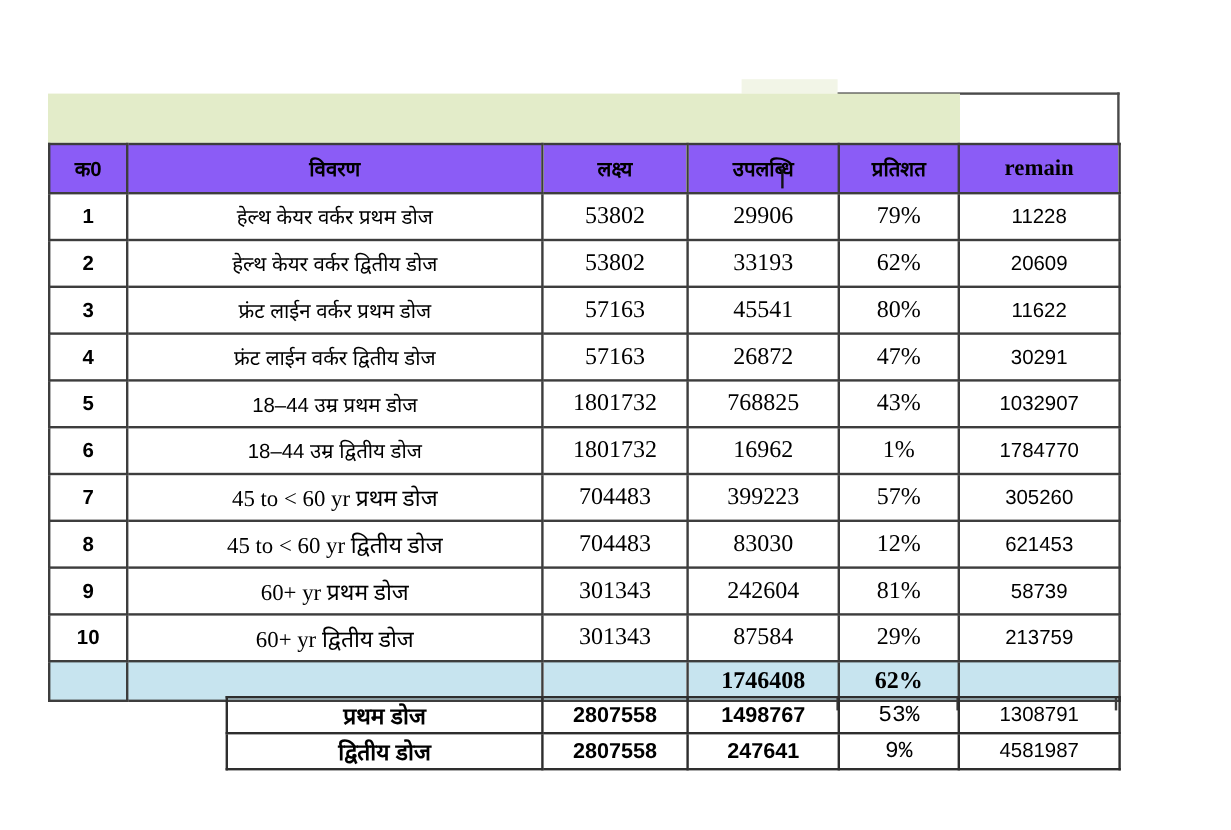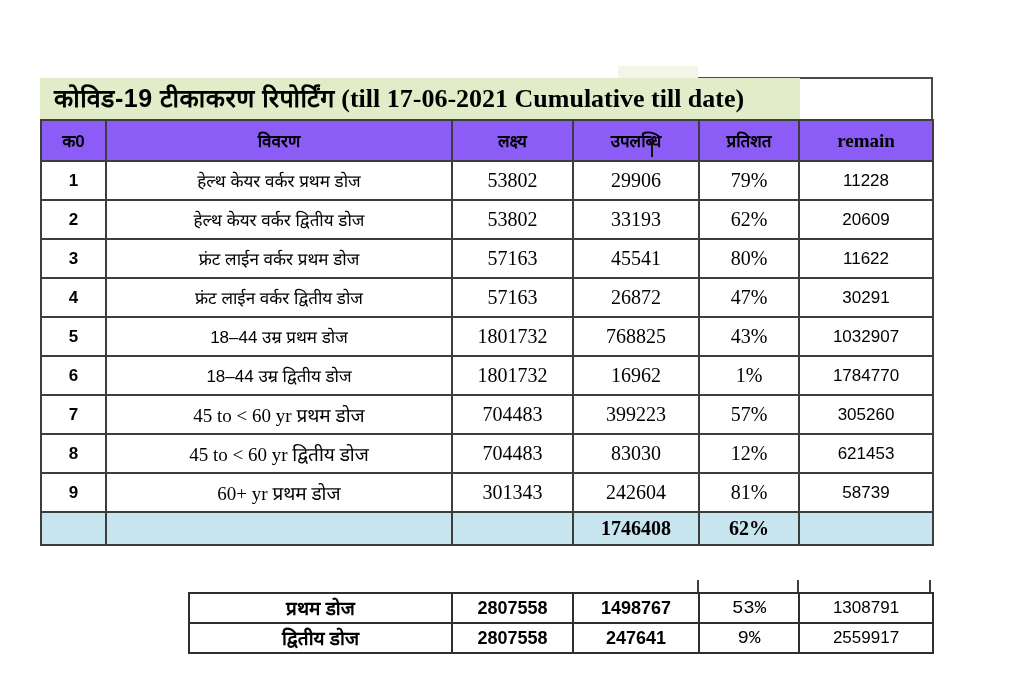--- a/index.html
+++ b/index.html
@@ -35,39 +35,36 @@
   tr.summary-row .c-num{font-weight:bold;}
 
   
   .text-cursor{position:absolute;left:651px;top:141px;width:2px;height:16px;background:#111;}
 
   
   .stub{position:absolute;top:580px;width:2px;height:12px;background:#3d3d3d;}
   .stub1{left:697px;} .stub2{left:797px;} .stub3{left:929px;}
 
   
-  .totals-table{position:absolute;left:188px;top:592px;}
+  .totals-table{position:absolute;left:188px;top:580px;}
   .totals-table td{border:2px solid #2e2e2e;text-align:center;vertical-align:middle;padding:0;height:28px;}
   .t-label{font-weight:bold;font-size:19px;}
   .t-bold{font-weight:bold;font-size:18px;}
   .t-pct{font-family:Liberation Mono, monospace;font-size:19px;border-radius:13px;}
   .t-rem{font-size:17px;}
 </style>
 </head>
 <body>
 
 <div id="screen">
 
   <div class="faint-rect"></div>
   <div class="corner-box"></div>
 
   <div class="title-bar"></div>
-  <div class="title-text">
-    <span class="title-hi">कोविड-19  टीकाकरण  रिपोर्टिंग</span><span class="title-en"> (till 17-06-2021 Cumulative till date)</span>
-  </div>
 
   <table class="main-table">
     <colgroup>
       <col style="width:65px">
         <col style="width:346px">
         <col style="width:121px">
       <col style="width:126px">
         <col style="width:100px">
         <col style="width:134px">
     </colgroup>
@@ -145,20 +142,28 @@
       <td class="c-rem">621453</td>
     </tr>
     <tr class="data-row">
       <td class="c-sn">9</td>
       <td class="c-desc en-serif">60+ yr  प्रथम डोज</td>
       <td class="c-num">301343</td>
       <td class="c-num">242604</td>
       <td class="c-num">81%</td>
       <td class="c-rem">58739</td>
     </tr>
+    <tr class="data-row">
+      <td class="c-sn">10</td>
+      <td class="c-desc en-serif">60+ yr  द्वितीय डोज</td>
+      <td class="c-num">301343</td>
+      <td class="c-num">87584</td>
+      <td class="c-num">29%</td>
+      <td class="c-rem">213759</td>
+    </tr>
     <tr class="summary-row">
       <td class="c-sn"></td>
       <td class="c-desc"></td>
       <td class="c-num"></td>
       <td class="c-num">1746408</td>
       <td class="c-num">62%</td>
       <td class="c-rem"></td>
     </tr>
   </tbody>
     </table>
@@ -183,18 +188,18 @@
       <td class="t-bold">2807558</td>
       <td class="t-bold">1498767</td>
       <td class="t-pct">53%</td>
       <td class="t-rem">1308791</td>
     </tr>
     <tr>
       <td class="t-label">द्वितीय डोज</td>
       <td class="t-bold">2807558</td>
       <td class="t-bold">247641</td>
       <td class="t-pct">9%</td>
-      <td class="t-rem">2559917</td>
+      <td class="t-rem">4581987</td>
     </tr>
   </tbody>
     </table>
 
 </div>
 
 </body></html>

